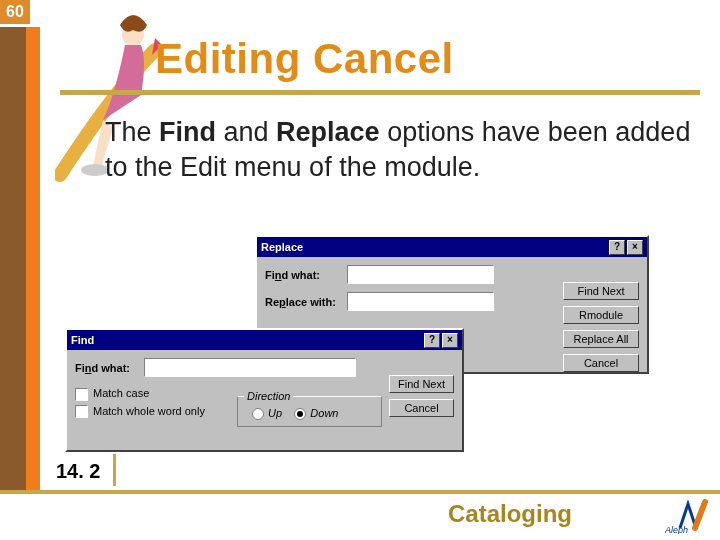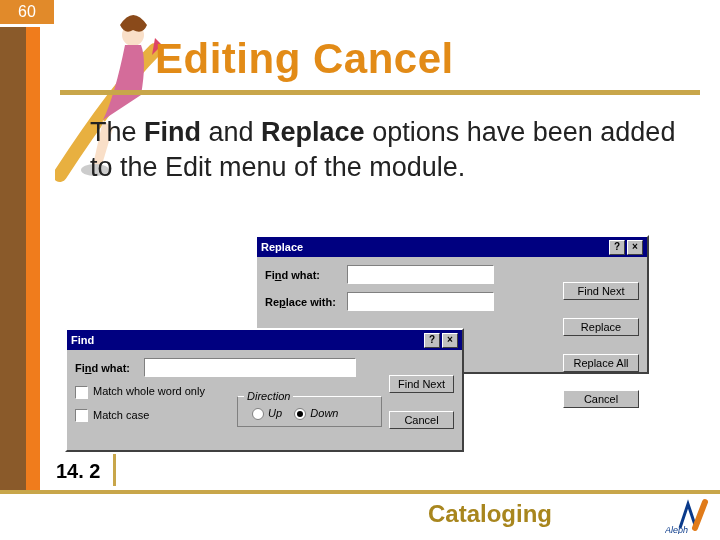--- a/index.html
+++ b/index.html
@@ -17,22 +17,22 @@
     width: 720px;
     height: 540px;
   }
   .page-number-badge {
     position: absolute;
     top: 0;
     left: 0;
     background: #e18a2a;
     color: #fff;
     font-size: 16px;
-    font-weight: normal;
-    padding: 3px 18px;
+    font-weight: bold;
+    padding: 3px 6px;
     min-width: 18px;
     text-align: left;
   }
   .stripe-brown {
     position: absolute;
     top: 27px;
     left: 0;
     width: 26px;
     height: 463px;
     background: #8a5a2a;
@@ -58,21 +58,21 @@
     position: absolute;
     top: 90px;
     left: 60px;
     width: 640px;
     height: 5px;
     background: #c8a64a;
   }
   .body-text {
     position: absolute;
     top: 115px;
-    left: 90px;
+    left: 105px;
     width: 590px;
     font-size: 27px;
     color: #222;
     line-height: 1.28;
   }
   .dialogs-area {
     position: absolute;
     top: 235px;
     left: 115px;
     width: 540px;
@@ -142,21 +142,21 @@
     background: #c0c0c0;
     border-top: 1px solid #fff;
     border-left: 1px solid #fff;
     border-right: 1px solid #404040;
     border-bottom: 1px solid #404040;
     text-align: center;
     padding: 2px 0;
     font-size: 11px;
   }
   .btn-col { position: absolute; }
-  .btn-col .btn { margin-bottom: 18px; }
+  .btn-col .btn { margin-bottom: 6px; }
   .cb {
     display: inline-block;
     width: 11px; height: 11px;
     background: #fff;
     border-top: 1px solid #808080;
     border-left: 1px solid #808080;
     border-right: 1px solid #fff;
     border-bottom: 1px solid #fff;
     margin-right: 5px;
     vertical-align: middle;
@@ -242,21 +242,21 @@
     top: 490px;
     left: 0;
     width: 720px;
     height: 50px;
     background: #fff;
     border-top: 4px solid #c8a64a;
   }
   .footer-label {
     position: absolute;
     top: 500px;
-    left: 428px;
+    left: 448px;
     font-size: 24px;
     font-weight: 700;
     color: #a8861e;
   }
   
   .clipart {
     position: absolute;
     top: 0;
     left: 55px;
     width: 110px;
@@ -312,43 +312,43 @@
         <div class="row">
           <span class="lbl"><span>Fi</span><span class="ul">n</span><span>d what:</span></span>
           <span class="txt"></span>
         </div>
         <div class="row">
           <span class="lbl"><span>Re</span><span class="ul">p</span><span>lace with:</span></span>
           <span class="txt"></span>
         </div>
         <div class="btn-col">
           <div class="btn"><span class="ul">F</span><span>ind Next</span></div>
-          <div class="btn"><span class="ul">R</span><span>eplace</span></div>
+          <div class="btn"><span class="ul">R</span><span>module</span></div>
           <div class="btn"><span>Replace </span><span class="ul">A</span><span>ll</span></div>
           <div class="btn">Cancel</div>
         </div>
       </div>
     </div>
 
     <div class="dlg" id="find-dlg">
       <div class="titlebar">
         <span class="t-label">Find</span>
         <span class="t-btn">?</span>
         <span class="t-btn">×</span>
       </div>
       <div class="dlg-body">
         <div class="row">
           <span class="lbl"><span>Fi</span><span class="ul">n</span><span>d what:</span></span>
           <span class="txt"></span>
         </div>
+        <div class="cb-row" style="margin-top:10px">
+          <span class="cb"></span><span>Match </span><span class="ul">c</span><span>ase</span>
+        </div>
         <div class="cb-row">
           <span class="cb"></span><span>Match </span><span class="ul">w</span><span>hole word only</span>
-        </div>
-        <div class="cb-row" style="margin-top:10px">
-          <span class="cb"></span><span>Match </span><span class="ul">c</span><span>ase</span>
         </div>
         <div class="groupbox dir-box">
           <span class="legend">Direction</span>
           <span><span class="rb"></span><span class="ul">U</span><span>p</span></span>
           &nbsp;&nbsp;
           <span><span class="rb checked"></span><span class="ul">D</span><span>own</span></span>
         </div>
         <div class="btn-col">
           <div class="btn"><span class="ul">F</span><span>ind Next</span></div>
           <div class="btn">Cancel</div>

